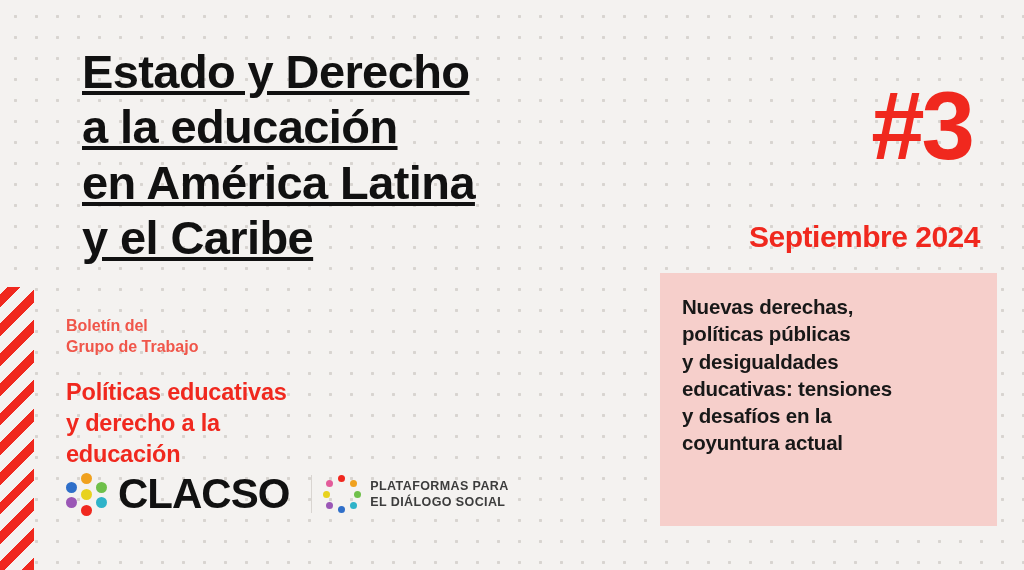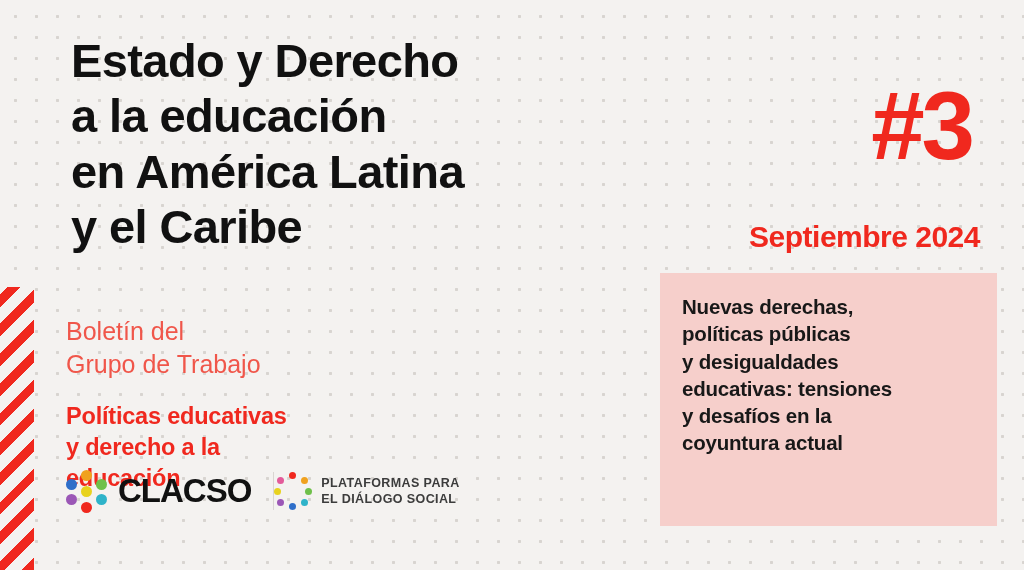--- a/index.html
+++ b/index.html
@@ -46,35 +46,36 @@
     left: 66px;
     top: 28px;
     width: 600px;
   }
   .main-title {
     font-size: 47px;
     line-height: 1.18;
     font-weight: bold;
     color: #111111;
     letter-spacing: -0.6px;
-    margin: 5px;
-    white-space: pre-line;
+    margin: 16px;
+    white-space: pre-line;
+    text-decoration: underline;
   }
 
   .boletin-block {
     position: absolute;
     left: 66px;
     top: 315px;
     width: 470px;
   }
   .boletin-line {
-    font-size: 25px;
+    font-size: 16px;
     line-height: 1.33;
     color: #f0564a;
-    font-weight: normal;
+    font-weight: bold;
     margin: 0;
     white-space: pre-line;
   }
   .gt-name {
     font-size: 23.5px;
     line-height: 1.33;
     color: #f0281e;
     font-weight: bold;
     margin: 19px 0 0 0;
     white-space: pre-line;
@@ -99,31 +100,31 @@
     height: 42px;
     position: relative;
   }
   .dot {
     position: absolute;
     width: 11px;
     height: 11px;
     border-radius: 50%;
   }
   .clacso-word {
-    font-size: 33px;
+    font-size: 42px;
     font-weight: bold;
     letter-spacing: -1px;
     color: #111111;
   }
 
   .plataformas {
     display: flex;
     align-items: center;
     gap: 9px;
-    padding-left: 0;
+    padding-left: 11px;
     border-left: 1px solid #d9d5d1;
   }
   .plat-mark {
     width: 38px;
     height: 38px;
     position: relative;
   }
   .pdot {
     position: absolute;
     width: 7px;

